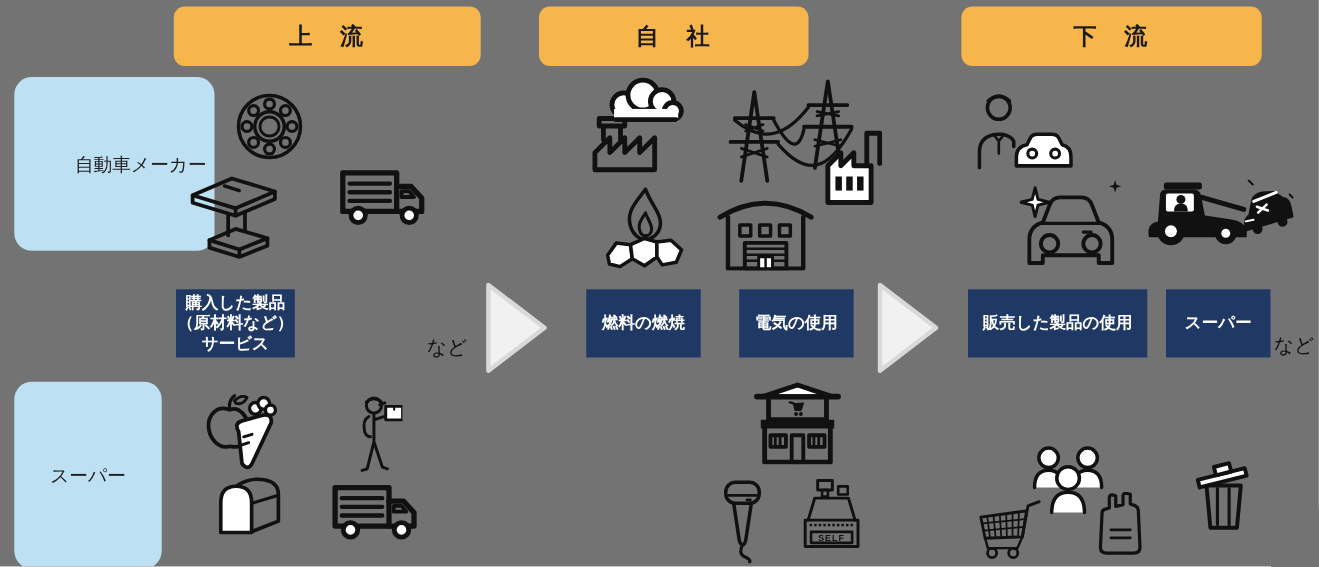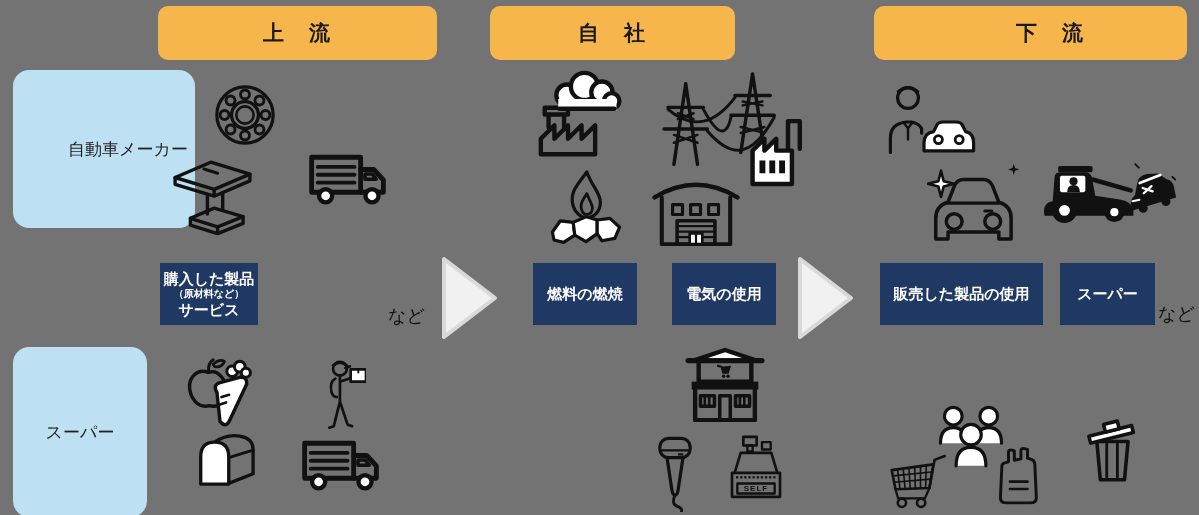--- a/index.html
+++ b/index.html
@@ -15,53 +15,53 @@
   .rowlbl{
     position:absolute;left:13px;width:134px;background:var(--row_label_bg,#BDE0F2);
     border-radius:16px;display:flex;align-items:center;justify-content:center;
     font-size:17px;color:#222;
   }
   .tag{
     position:absolute;top:263px;height:62px;background:var(--tag_bg,#1F3864);
     color:var(--tag_text,#fff);font-weight:bold;display:flex;flex-direction:column;
     align-items:center;justify-content:center;text-align:center;font-size:15px;line-height:1.3;
   }
-  .tag .sub{font-size:10px;line-height:1.2;}
+  .tag .sub{font-size:15px;line-height:1.2;}
   .etc{position:absolute;font-size:18px;color:#111;}
   .icon{position:absolute;}
   
   .ln{fill:none;stroke:#111;stroke-linecap:round;stroke-linejoin:round;}
   .fl{fill:#111;stroke:none;}
   .cw{fill:#fff;stroke:#111;stroke-linecap:round;stroke-linejoin:round;}
   .wh{fill:#fff;stroke:none;}
   .wl{fill:none;stroke:#fff;stroke-linecap:round;stroke-linejoin:round;}
 </style>
 </head>
 <body>
 
 <div class="canvas" style="--header_bg: #F7B64B; --row_label_bg: #BDE0F2; --tag_bg: #1F3864; --tag_text: #FFFFFF; --arrow_fill: #F1F1F1; --arrow_stroke: #D9D9D9; --icon_stroke: #111111; --text: #1A1A1A;">
 
   <div class="hdr" style="left:158px;width:279px;">
     <span>上　流</span>
   </div>
   <div class="hdr" style="left:490px;width:245px;">
     <span>自　社</span>
   </div>
-  <div class="hdr" style="left:874px;width:273px;padding-left:40px;">
+  <div class="hdr" style="left:874px;width:273px;">
     <span>下　流</span>
   </div>
 
   <div class="rowlbl" style="top:70px;height:158px;padding-left:48px;">
     <span>自動車メーカー</span>
   </div>
   <div class="rowlbl" style="top:347px;height:170px;">
     <span>スーパー</span>
   </div>
 
-  <div class="tag" style="left:160px;width:98px;align-items:center;">
+  <div class="tag" style="left:160px;width:108px;align-items:center;">
     <span>購入した製品</span>
     <span class="sub">（原材料など）</span>
     <span>サービス</span>
   </div>
   <div class="etc" style="left:388px;top:304px;">など</div>
 
   <svg class="icon" style="left:441px;top:256px;" width="58" height="84" viewBox="0 0 58 84">
     <polygon points="3,3 54,42 3,81" fill="#F1F1F1" stroke="#D9D9D9" stroke-width="4" stroke-linejoin="round"></polygon>
   </svg>
 

